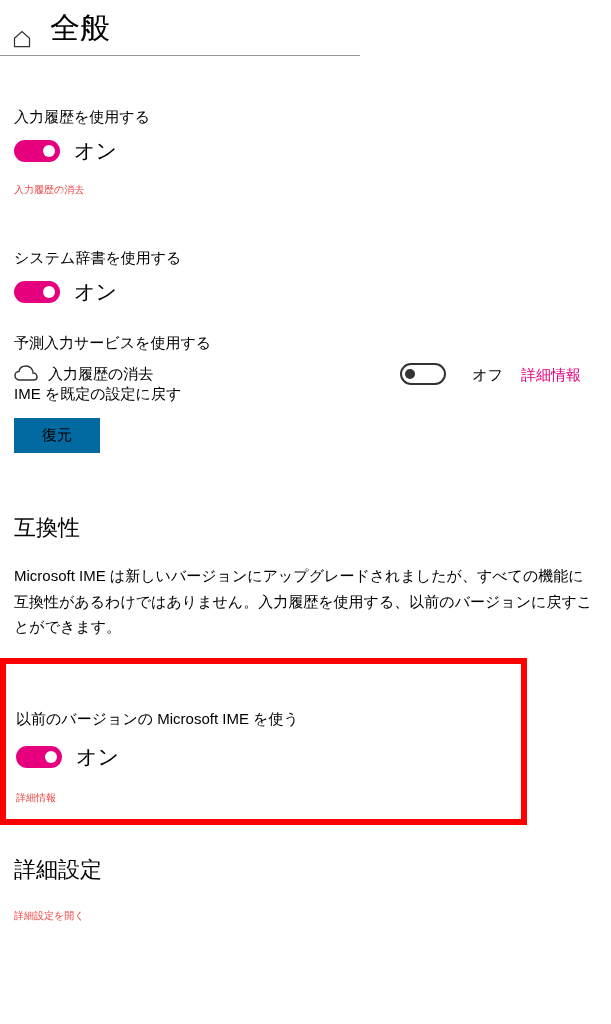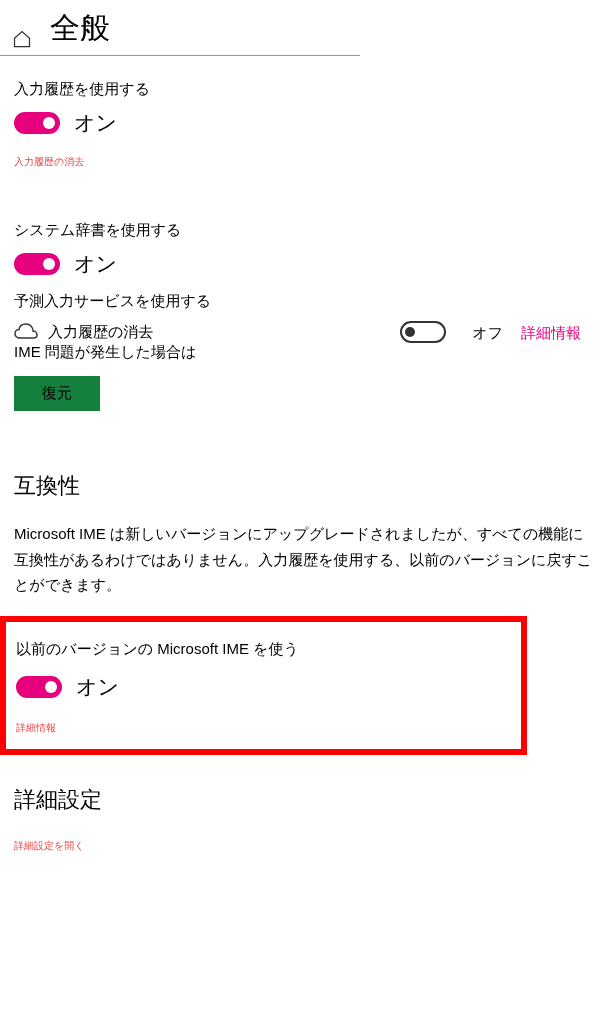--- a/index.html
+++ b/index.html
@@ -30,20 +30,21 @@
     .page-title {
       font-size: 30px;
       font-weight: 400;
     }
     .content {
       padding: 24px 14px 0 14px;
     }
     .setting-label {
       font-size: 15px;
       margin-bottom: 10px;
+      margin-top: 28px;
     }
     .toggle-row {
       display: flex;
       align-items: center;
       margin-bottom: 14px;
     }
     .toggle {
       position: relative;
       width: 46px;
       height: 22px;
@@ -117,21 +118,21 @@
       font-size: 22px;
       font-weight: 400;
       margin-top: 60px;
       margin-bottom: 20px;
     }
     .section-subtext {
       font-size: 15px;
       margin-bottom: 14px;
     }
     .restore-btn {
-      background: #15803d;
+      background: #0369a1;
       border: none;
       padding: 8px 28px;
       font-size: 15px;
       cursor: pointer;
       font-family: inherit;
     }
     .description {
       font-size: 15px;
       line-height: 1.7;
       margin-bottom: 18px;
@@ -199,21 +200,21 @@
     <div class="cloud-spacer"></div>
     <div class="cloud-toggle-group">
       <div class="toggle off">
         <div class="toggle-knob"></div>
       </div>
       <span class="off-label">オフ</span>
       <span class="detail-link-right">詳細情報</span>
     </div>
   </div>
 
-  <div class="section-subtext">IME 問題が発生した場合は</div>
+  <div class="section-subtext">IME を既定の設定に戻す</div>
   <button class="restore-btn">復元</button>
 
   <div class="section-heading">互換性</div>
   <div class="description">Microsoft IME は新しいバージョンにアップグレードされましたが、すべての機能に互換性があるわけではありません。入力履歴を使用する、以前のバージョンに戻すことができます。</div>
 
   <div class="highlighted-box">
     <div class="setting-label">以前のバージョンの Microsoft IME を使う</div>
     <div class="toggle-row">
       <div class="toggle on">
         <div class="toggle-knob"></div>

